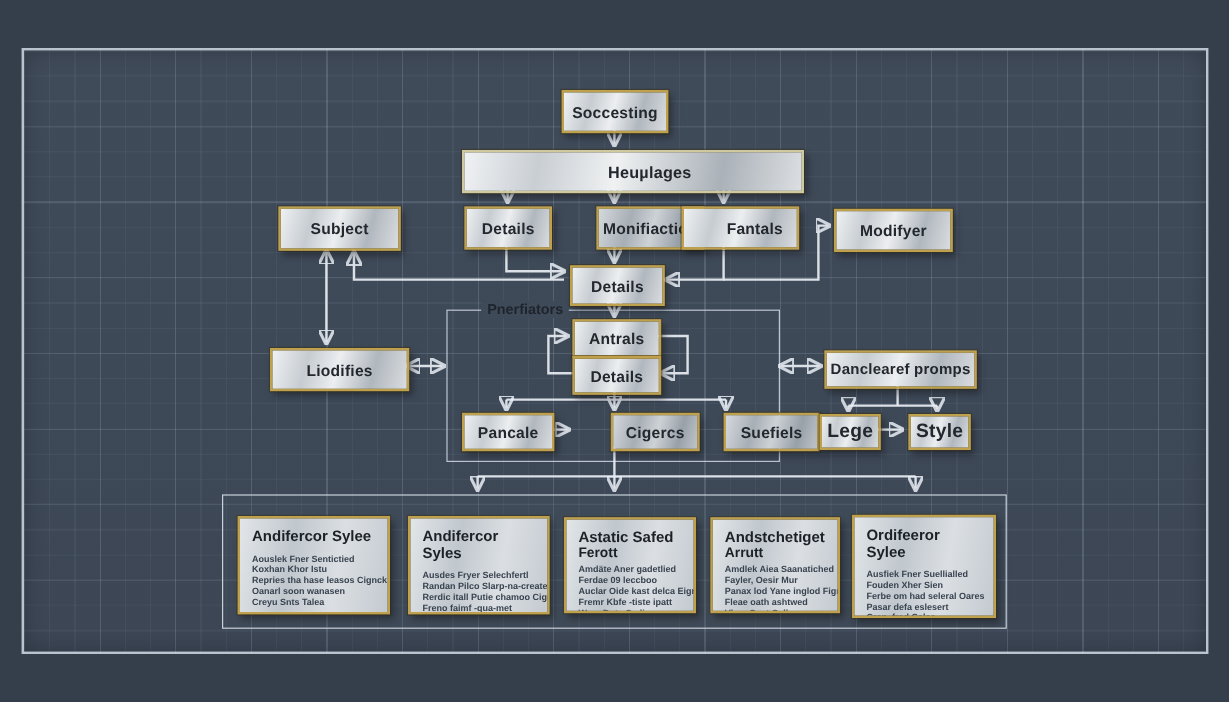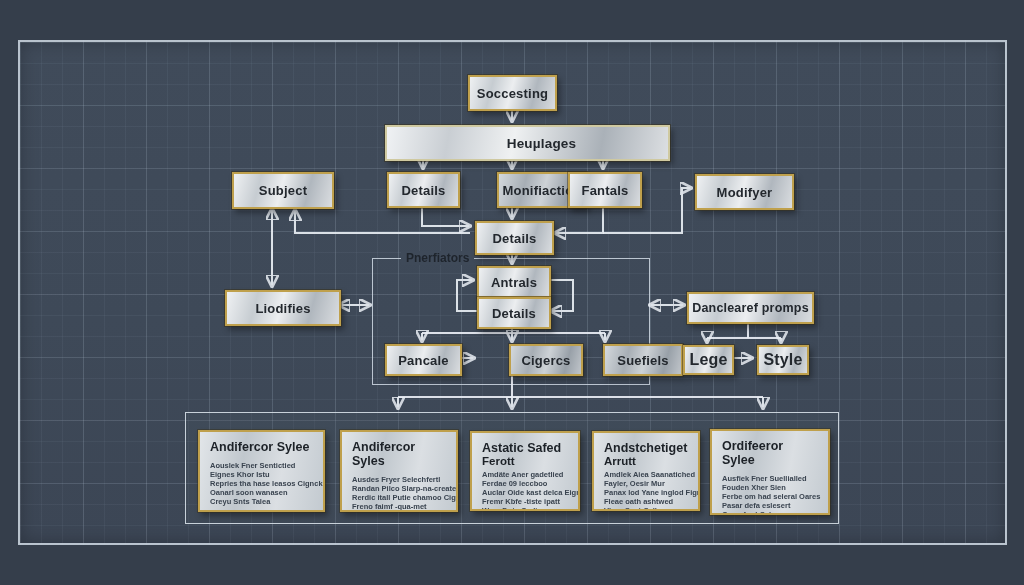--- a/index.html
+++ b/index.html
@@ -121,21 +121,21 @@
   </div>
 <div class="node" style="left:232px;top:172px;width:98px;height:33px;">
     <span>Subject</span>
   </div>
 <div class="node" style="left:387px;top:172px;width:69px;height:32px;">
     <span>Details</span>
   </div>
 <div class="node dark" style="left:466px;top:172px;width:86px;height:32px;">
     <span>Monifiaction</span>
   </div>
-<div class="node" style="left:568px;top:172px;width:70px;height:32px;">
+<div class="node" style="left:568px;top:172px;width:70px;height:32px;padding-left:24px;">
     <span>Fantals</span>
   </div>
 <div class="node" style="left:695px;top:174px;width:95px;height:32px;">
     <span>Modifyer</span>
   </div>
 <div class="node" style="left:475px;top:221px;width:75px;height:30px;">
     <span>Details</span>
   </div>
 
 <div class="groupbox">
@@ -169,21 +169,21 @@
 <div class="node small" style="left:757px;top:345px;width:48px;height:26px;">
     <span>Style</span>
   </div>
 
 <div class="bottom-container"></div>
 
 <div class="panel" style="left:198px;top:430px;width:127px;height:82px;">
   <div class="ptitle">Andifercor Sylee</div>
   <div class="plines">
     <div class="pline">Aouslek Fner Sentictied</div>
-    <div class="pline">Eignes Khor Istu</div>
+    <div class="pline">Koxhan Khor Istu</div>
     <div class="pline">Repries tha hase leasos Cignck</div>
     <div class="pline">Oanarl soon wanasen</div>
     <div class="pline">Creyu Snts Talea</div>
   </div>
 </div>
 
 <div class="panel" style="left:340px;top:430px;width:118px;height:82px;">
   <div class="ptitle">Andifercor Syles</div>
   <div class="plines">
     <div class="pline">Ausdes Fryer Selechfertl</div>

